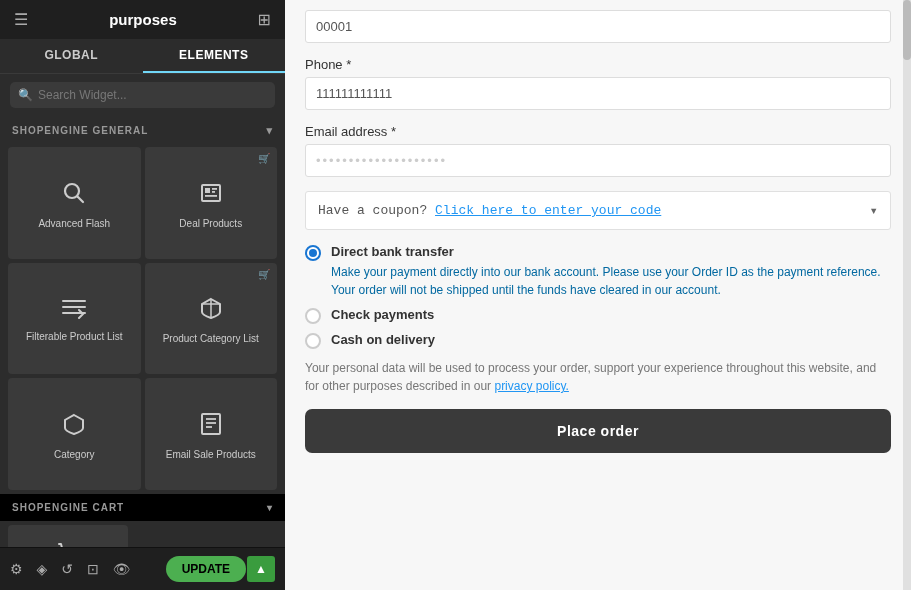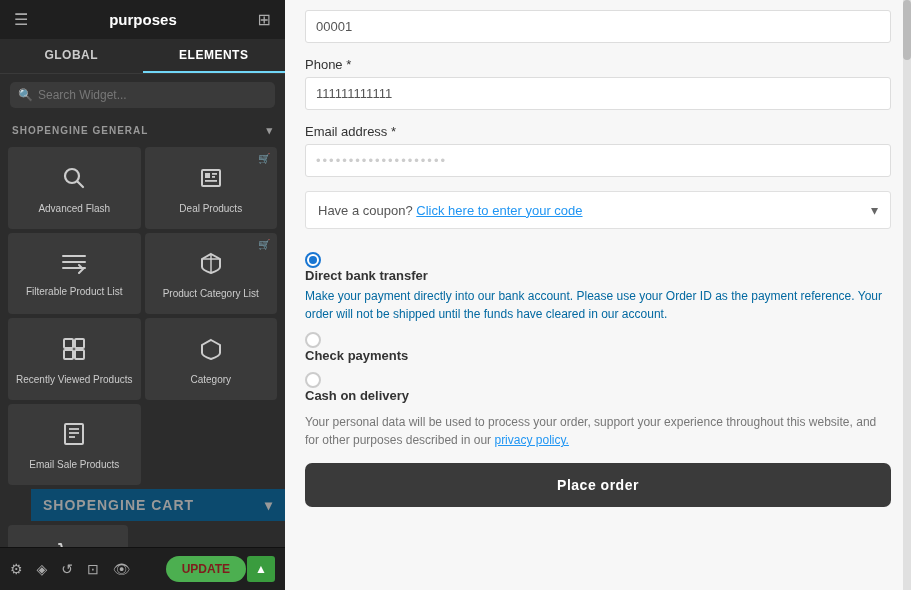--- a/index.html
+++ b/index.html
@@ -122,21 +122,21 @@
       padding: 8px 10px;
       border-top: 1px solid #111;
       position: absolute;
       bottom: 0;
       left: 0;
       width: 285px;
     }
     .toolbar-icons { display: flex; gap: 14px; color: #aaa; font-size: 14px; }
     .update-btn {
       background: #4caf50;
-      color: #7f1d1d;
+      color: #000000;
       border: none;
       border-radius: 13px;
       padding: 6px 16px;
       font-size: 12px;
       font-weight: bold;
       cursor: pointer;
     }
     .update-arrow-btn {
       background: #3a9c3e;
       color: #fff;
@@ -190,28 +190,29 @@
     .form-input.blurred { color: #aaa; }
 
     .coupon-row {
       display: flex;
       align-items: center;
       justify-content: space-between;
       background: #fff;
       border: 1px solid #e0e0e0;
       border-radius: 3px;
       padding: 10px 12px;
-      margin-bottom: 22px;
+      margin-bottom: 14px;
+      font-family: Liberation Mono, monospace;
     }
     .coupon-text { font-size: 13px; color: #555; }
     .coupon-link { color: #2196f3; text-decoration: underline; cursor: pointer; }
     .coupon-chevron { color: #666; font-size: 14px; }
 
     .payment-section { margin-bottom: 10px; }
-    .payment-option { display: flex; align-items: flex-start; margin-bottom: 8px; flex-direction: column; }
+    .payment-option { display: flex; align-items: flex-start; margin-bottom: 8px; }
     .radio-btn {
       width: 16px;
       height: 16px;
       border-radius: 50%;
       border: 2px solid #ccc;
       margin-right: 10px;
       margin-top: 1px;
       flex-shrink: 0;
       background: #fff;
       display: flex;
@@ -246,25 +247,24 @@
       cursor: pointer;
       letter-spacing: 0.5px;
     }
 
     .section-shopengine-cart {
       display: flex;
       align-items: center;
       justify-content: space-between;
       padding: 8px 12px;
       color: #999;
-      font-size: 14px;
+      font-size: 10px;
       font-weight: bold;
       letter-spacing: 1px;
-      background: #0c4a6e;
-      margin-left: 31px;
+      background: #000000;
     }
 
     .cart-widget-preview {
       padding: 4px 8px 0 8px;
     }
     .cart-widget-item {
       background: #3a3a3a;
       border-radius: 4px;
       display: flex;
       flex-direction: column;
@@ -345,31 +345,20 @@
       <div class="widget-icon">
         <svg width="26" height="26" viewBox="0 0 26 26" fill="none">
           <path d="M13 4 L22 9 L22 17 C22 20 13 23 13 23 C13 23 4 20 4 17 L4 9 Z" stroke="#ccc" stroke-width="2" fill="none"></path>
           <line x1="13" y1="4" x2="13" y2="23" stroke="#ccc" stroke-width="1.5"></line>
           <line x1="4" y1="9" x2="22" y2="9" stroke="#ccc" stroke-width="1.5"></line>
         </svg>
       </div>
       <span class="widget-label">Product Category List</span>
     </div>
 
-    <div class="widget-item">
-      <div class="widget-icon">
-        <svg width="26" height="26" viewBox="0 0 26 26" fill="none">
-          <rect x="3" y="3" width="9" height="9" rx="1" stroke="#ccc" stroke-width="2" fill="none"></rect>
-          <rect x="14" y="3" width="9" height="9" rx="1" stroke="#ccc" stroke-width="2" fill="none"></rect>
-          <rect x="3" y="14" width="9" height="9" rx="1" stroke="#ccc" stroke-width="2" fill="none"></rect>
-          <rect x="14" y="14" width="9" height="9" rx="1" stroke="#ccc" stroke-width="2" fill="none"></rect>
-        </svg>
-      </div>
-      <span class="widget-label">Recently Viewed Products</span>
-    </div>
 
     <div class="widget-item">
       <div class="widget-icon">
         <svg width="26" height="26" viewBox="0 0 26 26" fill="none">
           <path d="M13 4 L22 9 L22 17 C22 20 13 23 13 23 C13 23 4 20 4 17 L4 9 Z" stroke="#ccc" stroke-width="2" fill="none"></path>
         </svg>
       </div>
       <span class="widget-label">Category</span>
     </div>
 

